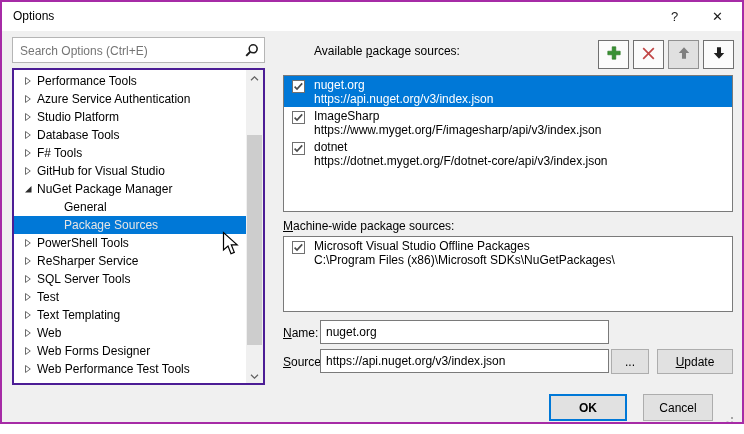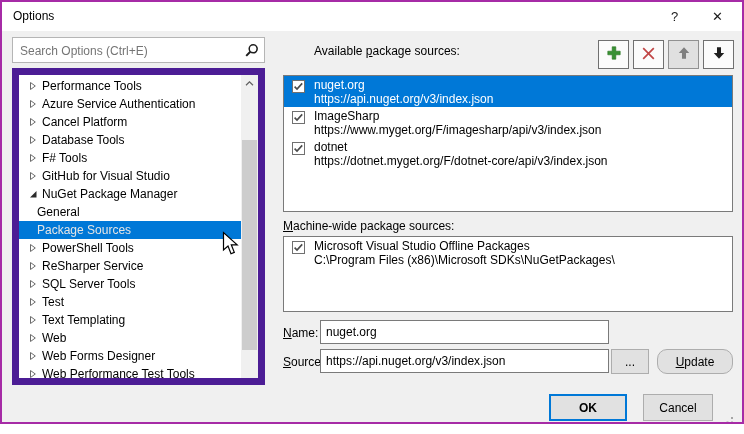--- a/index.html
+++ b/index.html
@@ -14,25 +14,25 @@
   .titlebar { position:absolute; left:0; top:0; width:740px; height:29px; background:#fff; }
   .title { position:absolute; left:11px; top:7px; }
   .tb-btn { position:absolute; top:0; height:29px; width:45px; display:flex; align-items:center; justify-content:center; font-size:13px; color:#1a1a1a; }
   .tb-help { right:45px; }
   .tb-close { right:2px; }
   
   .search { position:absolute; left:10px; top:35px; width:253px; height:26px; background:#fff; border:1px solid #b5b5b5; }
   .search input { position:absolute; left:7px; top:4px; width:218px; height:17px; border:none; outline:none; background:transparent; color:#000000; font:12px "Liberation Sans","DejaVu Sans",sans-serif; }
   .search .mag { position:absolute; right:5px; top:5px; }
   
-  .tree { position:absolute; left:10px; top:66px; width:253px; height:317px; background:#fff; border:7px solid #4c1d95; overflow:hidden; }
+  .tree { position:absolute; left:10px; top:66px; width:253px; height:317px; background:#fff; border:2px solid #4c1d95; overflow:hidden; }
   .tree-rows { position:absolute; left:0; top:2px; right:17px; }
   .tree-row { display:flex; align-items:center; height:18px; padding-left:5px; white-space:nowrap; overflow:hidden; }
   .tree-row .exp { width:18px; min-width:18px; display:flex; align-items:center; justify-content:center; }
-  .tree-row.child { padding-left:18px; }
+  .tree-row.child { padding-left:50px; }
   .tree-row.selected { background:#0078d7; color:#e5e5e5; }
   
   .scrollbar { position:absolute; right:0; top:0; width:17px; height:315px; background:#f0f0f0; }
   .sb-btn { position:absolute; left:0; width:17px; height:17px; display:flex; align-items:center; justify-content:center; }
   .sb-up { top:0; } .sb-down { bottom:0; }
   .sb-thumb { position:absolute; left:1px; width:15px; top:65px; height:210px; background:#cdcdcd; }
   
   .lbl { position:absolute; white-space:nowrap; }
   .u { text-decoration:underline; }
   .icon-btn { position:absolute; top:38px; width:31px; height:29px; background:#fbfbfb; border:1px solid #707070; display:flex; align-items:center; justify-content:center; }
@@ -41,21 +41,21 @@
   .list-available { top:73px; height:137px; }
   .list-machine { top:234px; height:76px; }
   .src-row { display:flex; align-items:flex-start; height:31px; padding:2px 0 0 8px; }
   .src-row .cb { margin-top:2px; line-height:0; }
   .src-text { margin-left:9px; line-height:14px; white-space:nowrap; }
   .src-row.selected { background:#0078d7; color:#fff; }
   
   .text-input { position:absolute; left:318px; width:289px; height:24px; background:#fff; border:1px solid #7a7a7a; padding:0 5px; color:#000; font:12px "Liberation Sans","DejaVu Sans",sans-serif; outline:none; }
   .btn { position:absolute; background:#e1e1e1; border:1px solid #adadad; display:flex; align-items:center; justify-content:center; font-size:12px; color:#000; }
   .btn-browse { left:609px; top:347px; width:38px; height:25px; }
-  .btn-update { left:655px; top:347px; width:76px; height:25px;border-radius:10px; }
+  .btn-update { left:655px; top:347px; width:76px; height:25px; }
   .btn-ok { left:547px; top:392px; width:78px; height:27px; border:2px solid #0078d7;font-weight:bold; }
   .btn-cancel { left:641px; top:392px; width:70px; height:27px; }
   .grip { position:absolute; left:719px; top:414px; line-height:0; }
   .cursor { position:absolute; left:220px; top:229px; z-index:9; line-height:0; }
 </style>
 </head>
 <body>
 
 <div class="window">
 
@@ -96,21 +96,21 @@
             </svg>
           </span>
           <span>Azure Service Authentication</span>
         </div>
       <div class="tree-row">
           <span class="exp">
             <svg width="8" height="10" viewBox="0 0 8 10">
               <path d="M1.5 1.5 L6.3 5 L1.5 8.5 Z" fill="none" stroke="#6b6b6b"></path>
             </svg>
           </span>
-          <span>Cancel Platform</span>
+          <span>Studio Platform</span>
         </div>
       <div class="tree-row">
           <span class="exp">
             <svg width="8" height="10" viewBox="0 0 8 10">
               <path d="M1.5 1.5 L6.3 5 L1.5 8.5 Z" fill="none" stroke="#6b6b6b"></path>
             </svg>
           </span>
           <span>Database Tools</span>
         </div>
       <div class="tree-row">

